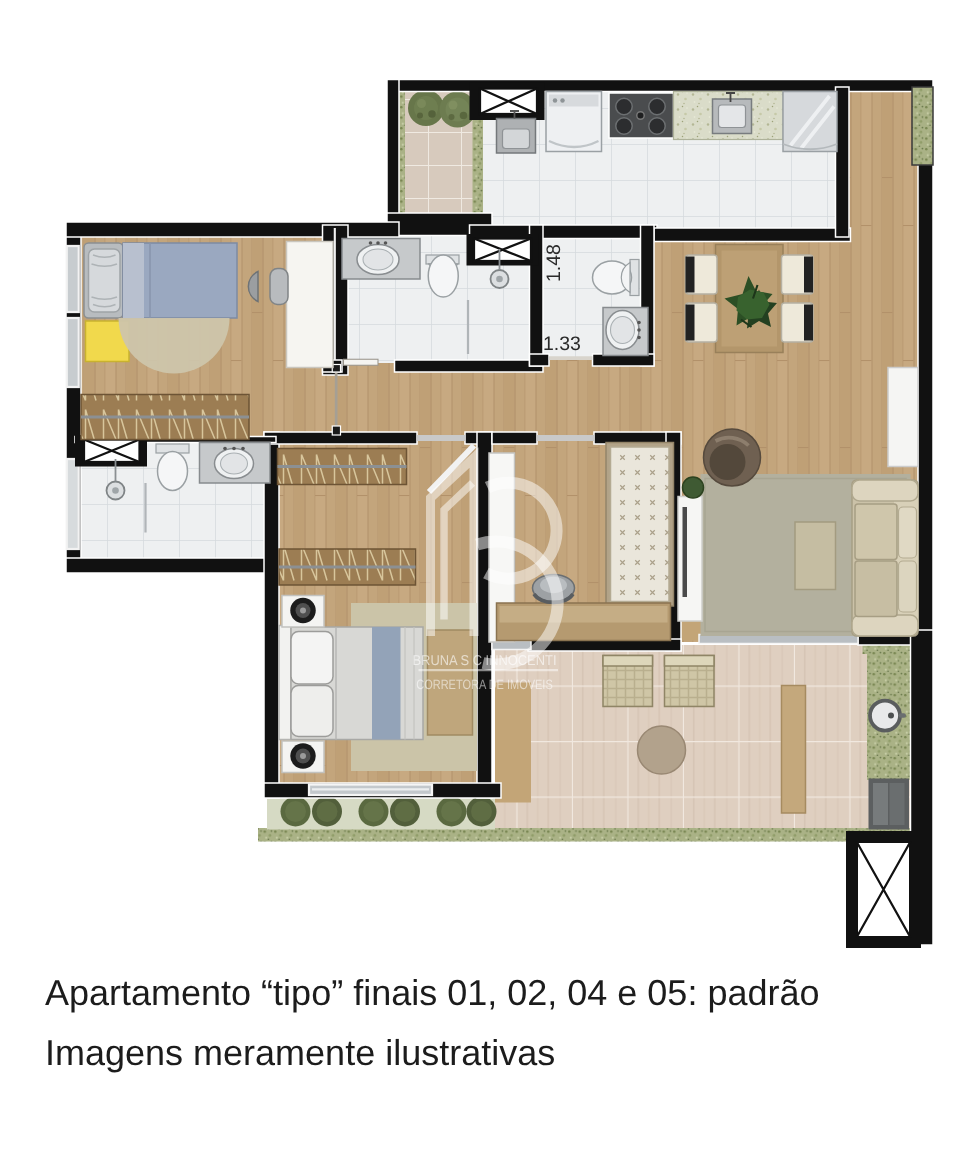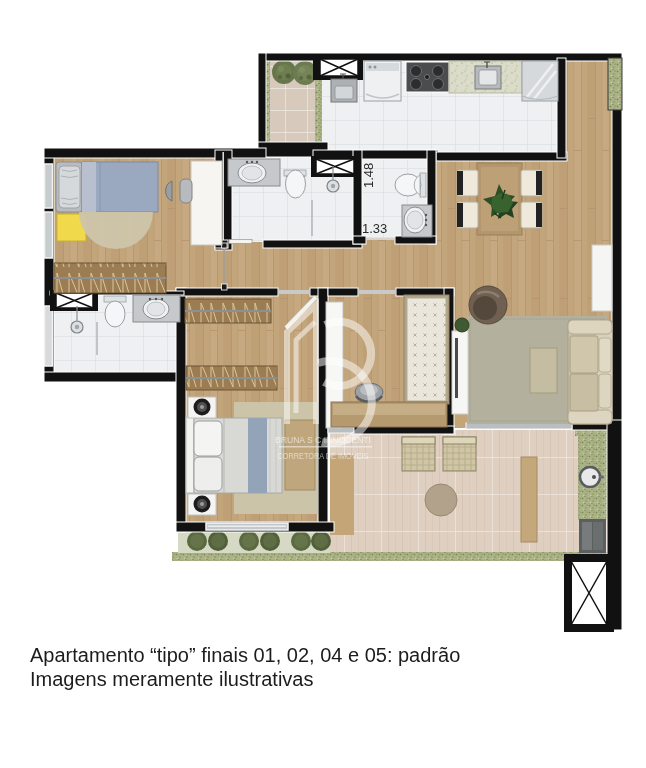--- a/index.html
+++ b/index.html
@@ -1,17 +1,17 @@
 <!DOCTYPE html>
 <html><head>
 <meta charset="utf-8">
 <style>
   html,body{margin:0;padding:0;background:#fff;width:646px;height:768px;overflow:hidden;}
   .caption{position:absolute;left:30px;top:643px;font-family:"Liberation Sans",sans-serif;
-           font-size:20px;color:#1c1c1c;line-height:24px;letter-spacing:0px;}
+           font-size:24px;color:#1c1c1c;line-height:40px;letter-spacing:0px;}
   svg{display:block}
 </style>
 </head>
 <body>
 <svg width="646" height="768" viewBox="0 0 646 768" xmlns="http://www.w3.org/2000/svg">
 <defs>
   <pattern id="wood" width="28" height="90" patternUnits="userSpaceOnUse">
     <rect width="28" height="90" fill="#c3a57c"></rect>
     <rect x="0" width="7" height="90" fill="#bfa076"></rect>
     <rect x="14" width="7" height="90" fill="#c7a981"></rect>

